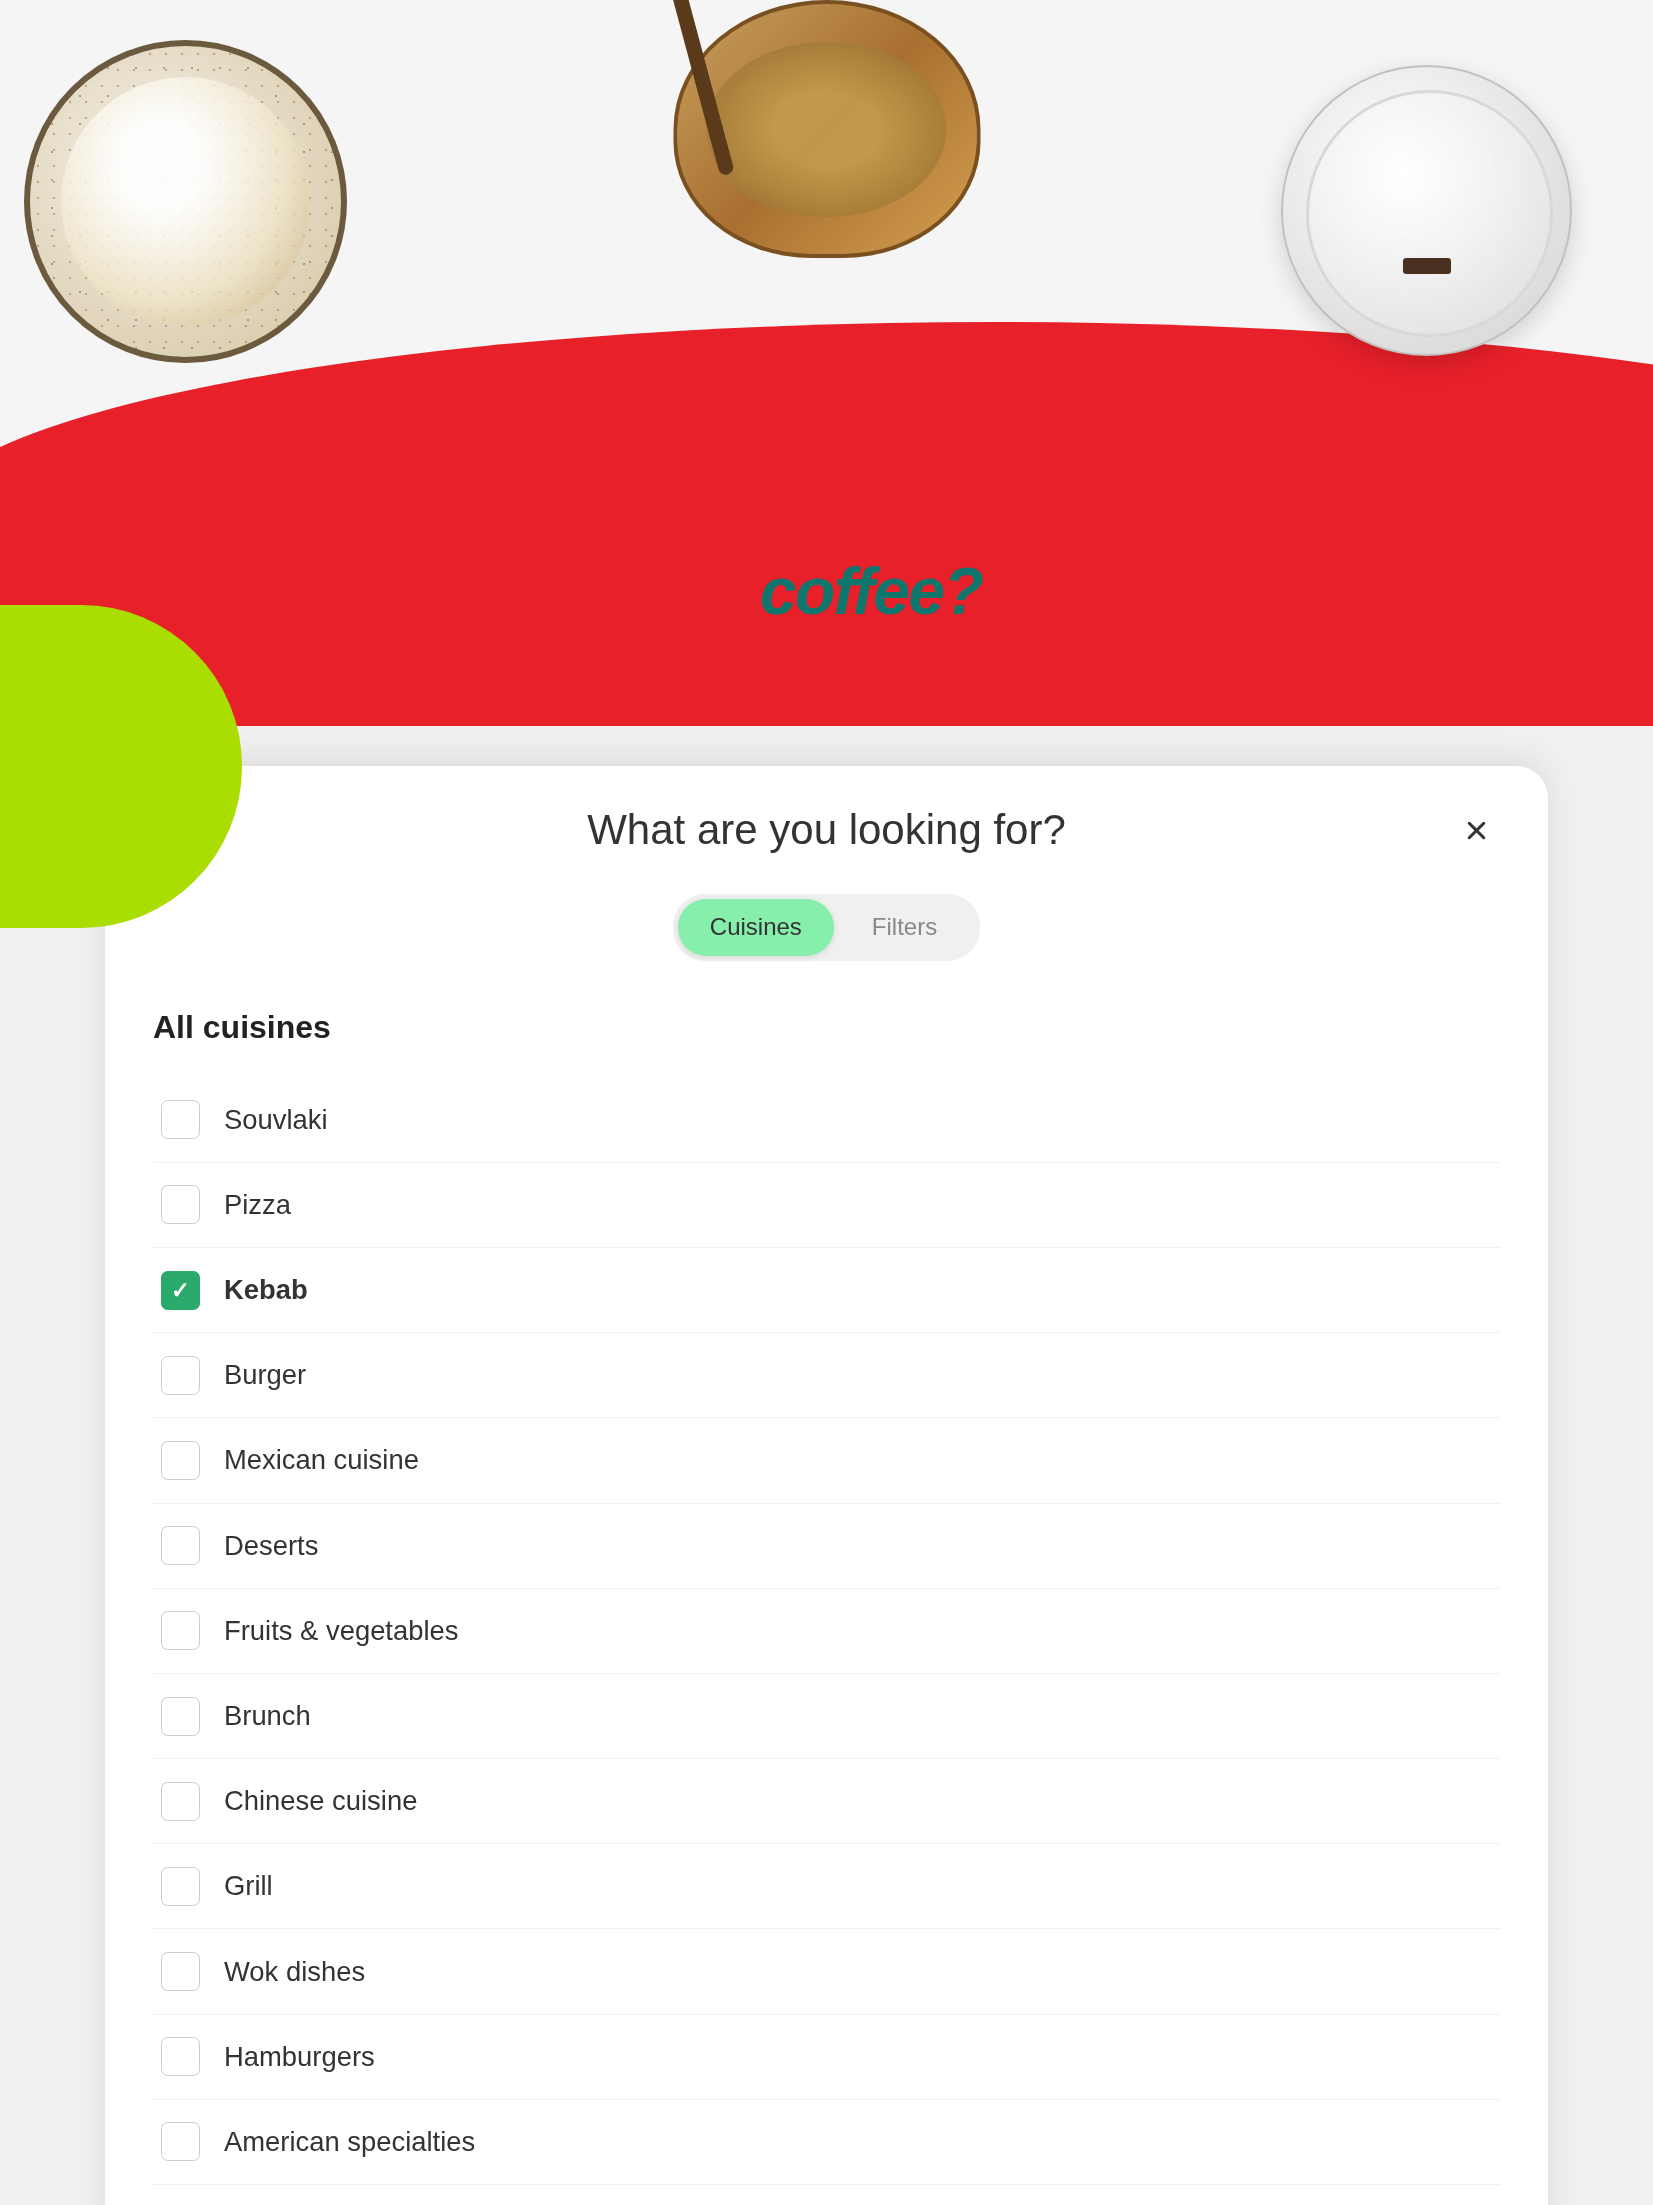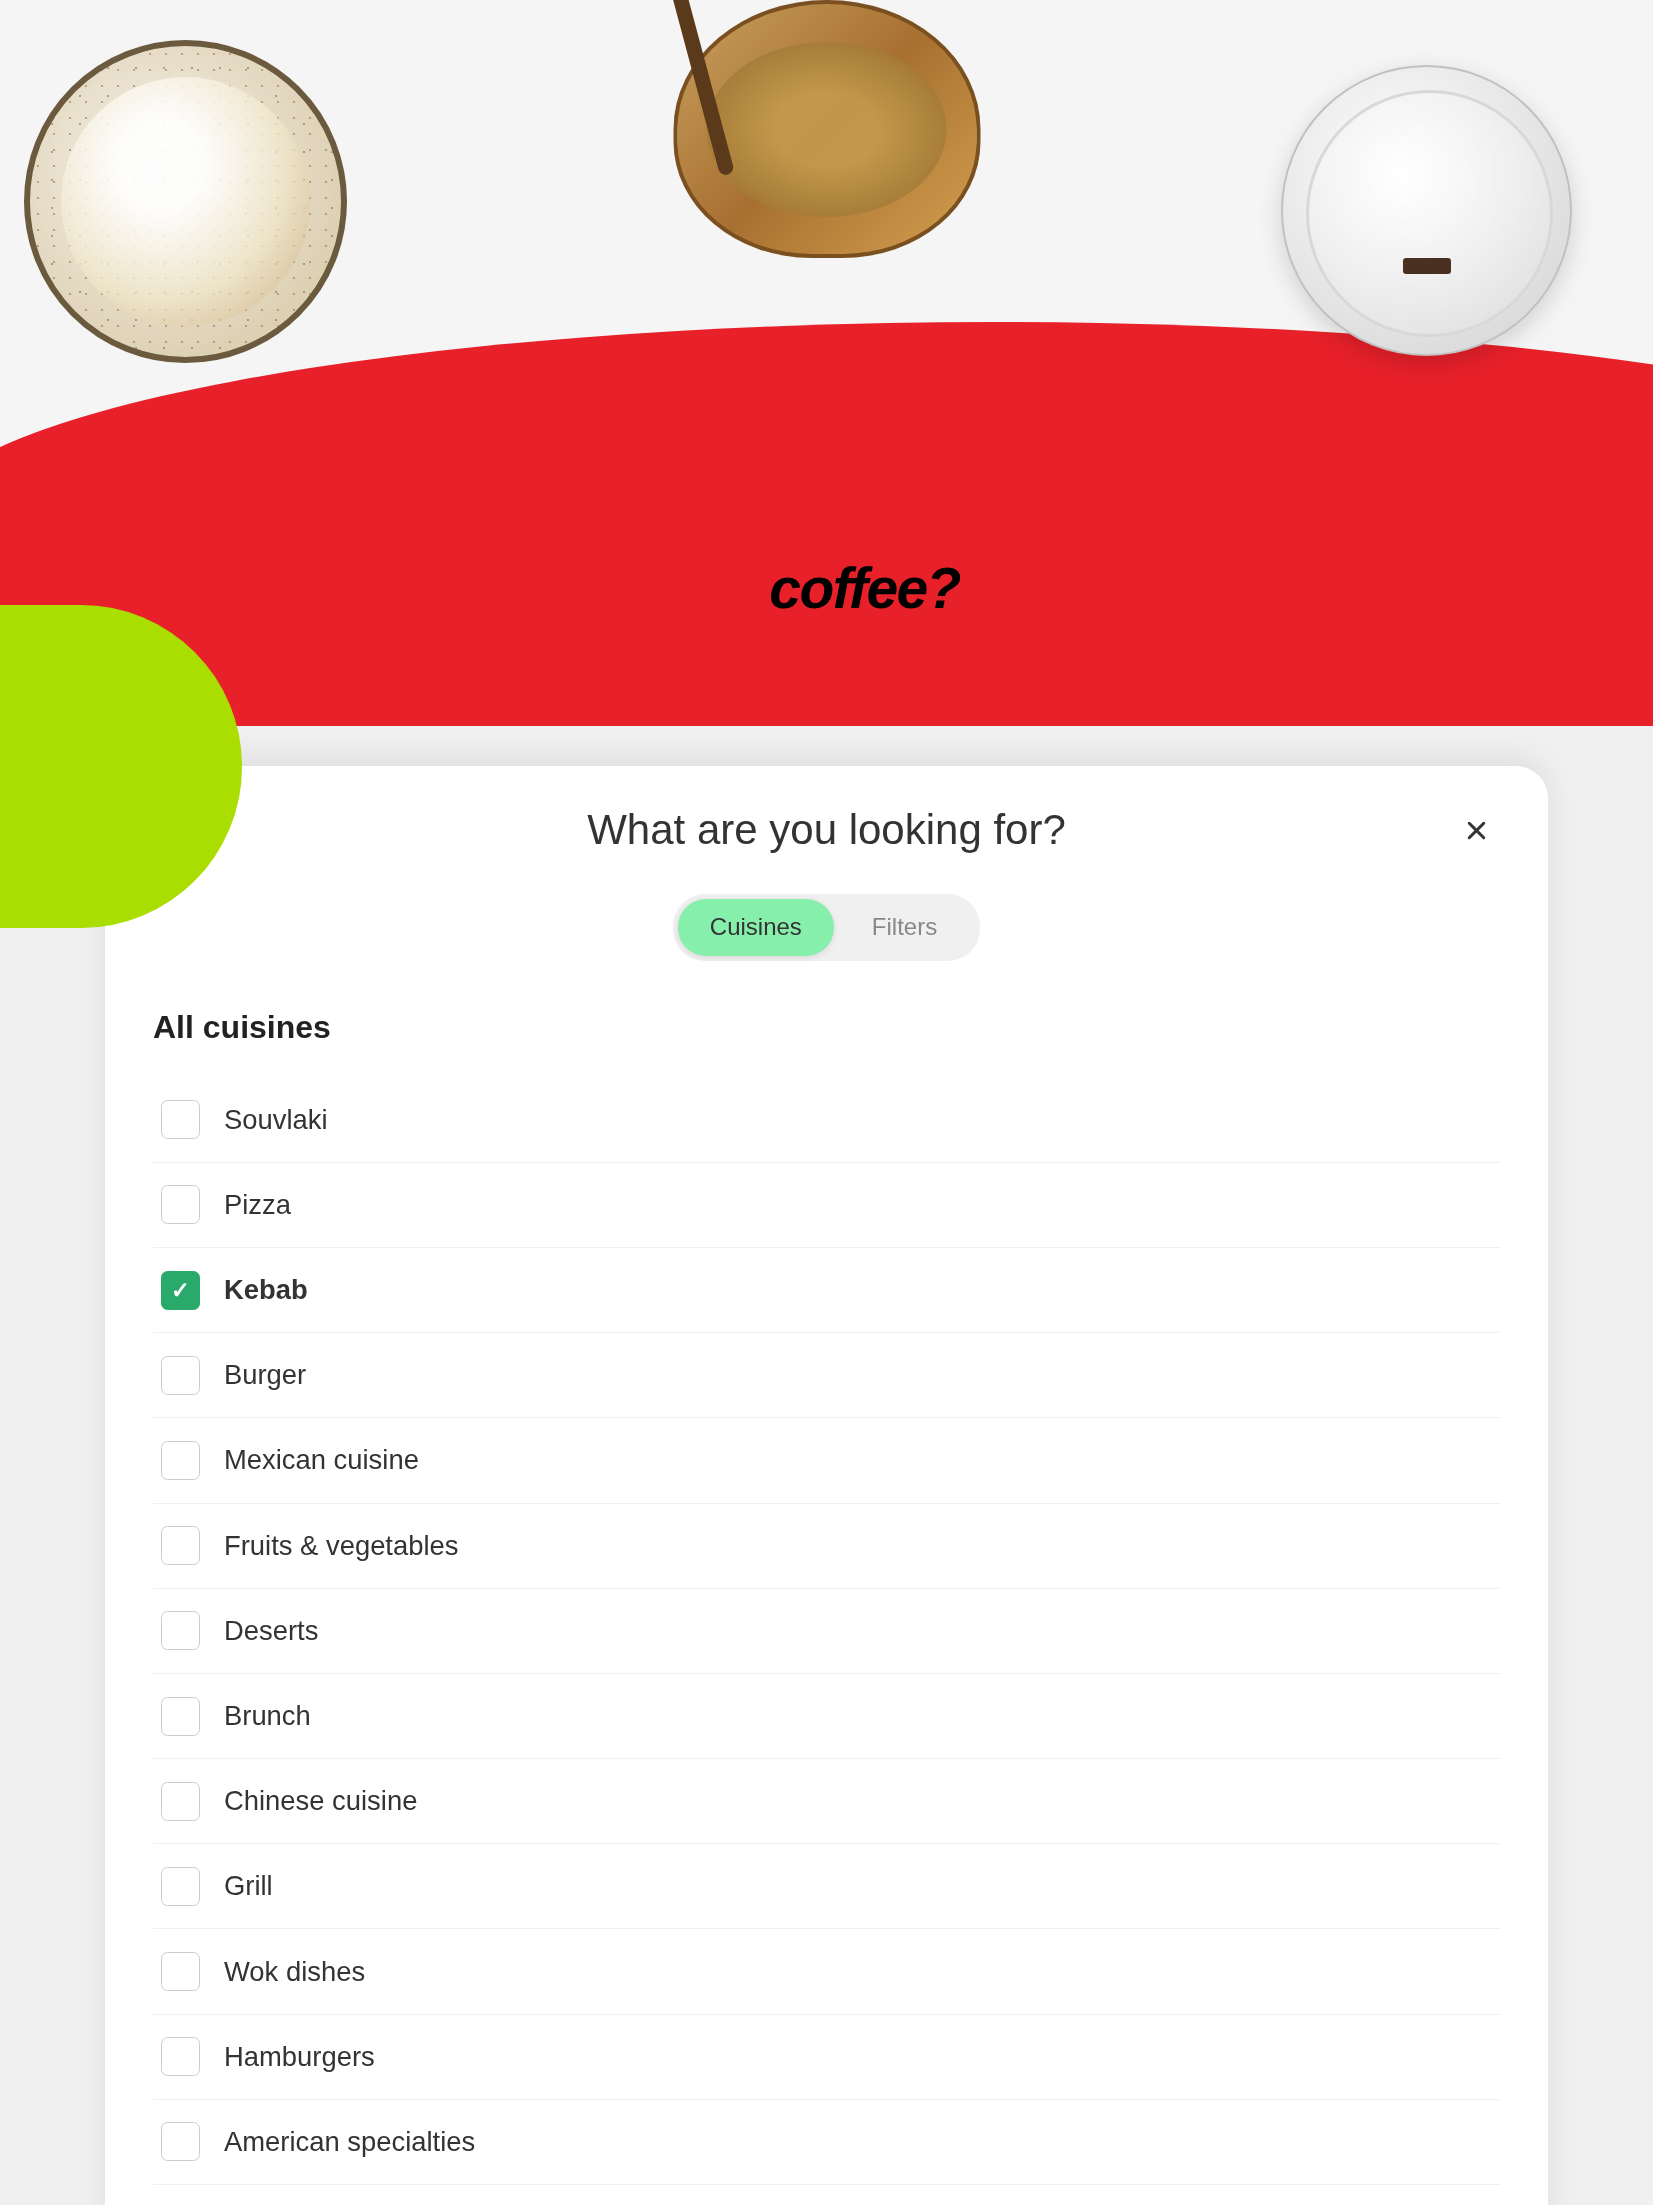--- a/index.html
+++ b/index.html
@@ -32,25 +32,25 @@
       bottom: 0;
       left: -81px;
       width: 130%;
       height: 404px;
       background: #e8202a;
       border-radius: 60% 60% 0 0;
     }
 
     .coffee-title {
       position: absolute;
-      bottom: 105px;
+      bottom: 97px;
       left: 50%;
       transform: translateX(-30%);
-      color: #000000;
-      font-size: 57px;
+      color: #0f766e;
+      font-size: 66px;
       font-weight: 900;
       font-style: italic;
       letter-spacing: -1.6px;
       z-index: 10;
     }
 
     
     .cup-latte {
       position: absolute;
       top: 40px;
@@ -388,25 +388,25 @@
         <li class="cuisine-item">
           <div class="checkbox"></div>
           <span class="cuisine-label">Burger</span>
         </li>
         <li class="cuisine-item">
           <div class="checkbox"></div>
           <span class="cuisine-label">Mexican cuisine</span>
         </li>
         <li class="cuisine-item">
           <div class="checkbox"></div>
+          <span class="cuisine-label">Deserts</span>
+        </li>
+        <li class="cuisine-item">
+          <div class="checkbox"></div>
           <span class="cuisine-label">Fruits &amp; vegetables</span>
-        </li>
-        <li class="cuisine-item">
-          <div class="checkbox"></div>
-          <span class="cuisine-label">Deserts</span>
         </li>
         <li class="cuisine-item">
           <div class="checkbox"></div>
           <span class="cuisine-label">Brunch</span>
         </li>
         <li class="cuisine-item">
           <div class="checkbox"></div>
           <span class="cuisine-label">Chinese cuisine</span>
         </li>
         <li class="cuisine-item">

